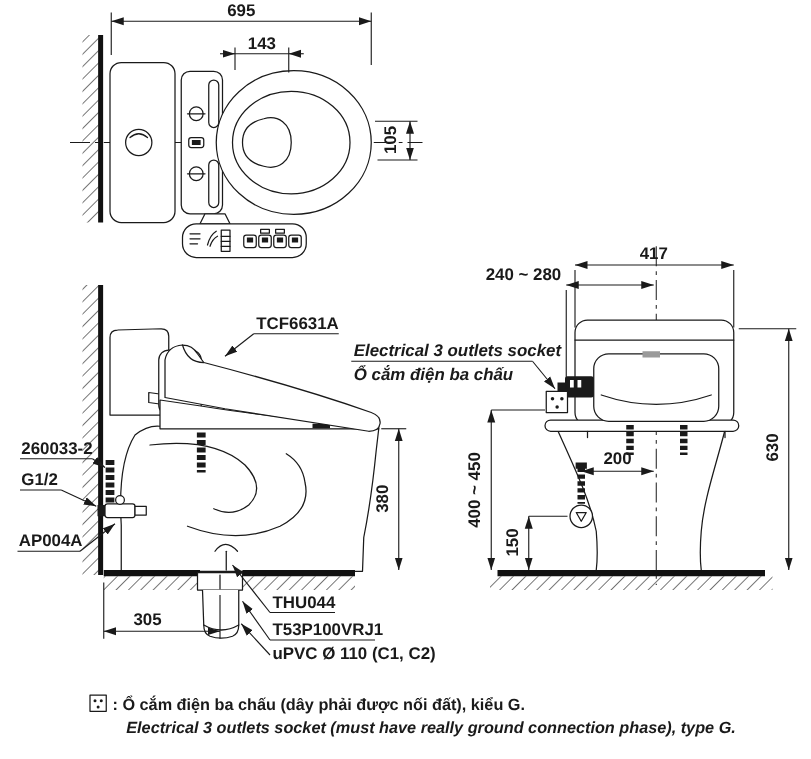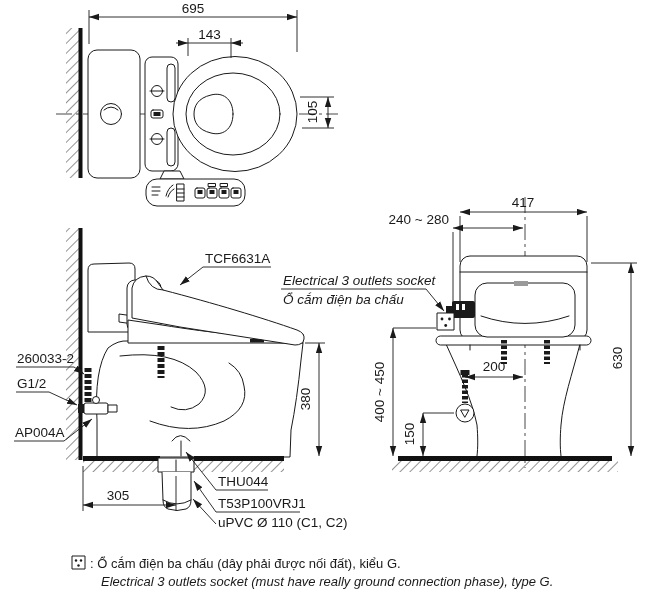--- a/index.html
+++ b/index.html
@@ -1,16 +1,16 @@
 <!DOCTYPE html>
 <html><head>
 <meta charset="utf-8">
 <style>
   html,body{margin:0;padding:0;background:#ffffff;}
-  .page{width:649px;height:607px;position:relative;background:#fff;overflow:hidden;}
+  .page{width:649px;height:607px;position:relative;background:#fff;overflow:hidden;font-weight:bold;}
   svg text{font-family:"Liberation Sans",sans-serif;font-size:13.5px;fill:#1a1a1a;}
   svg text.it{font-style:italic;}
   svg text.fn{font-size:13px;}
   .ln{fill:none;stroke:#1a1a1a;stroke-width:1;stroke-linecap:round;stroke-linejoin:round;}
   .wf{fill:#ffffff;stroke:#1a1a1a;stroke-width:1;stroke-linejoin:round;}
   .dimln{fill:none;stroke:#1a1a1a;stroke-width:0.9;}
   .cl{fill:none;stroke:#1a1a1a;stroke-width:0.8;stroke-dasharray:16 4 3 4;}
   .thk{stroke:#111111;stroke-width:5;fill:none;}
   .seg{stroke:#1a1a1a;fill:none;}
 </style>

